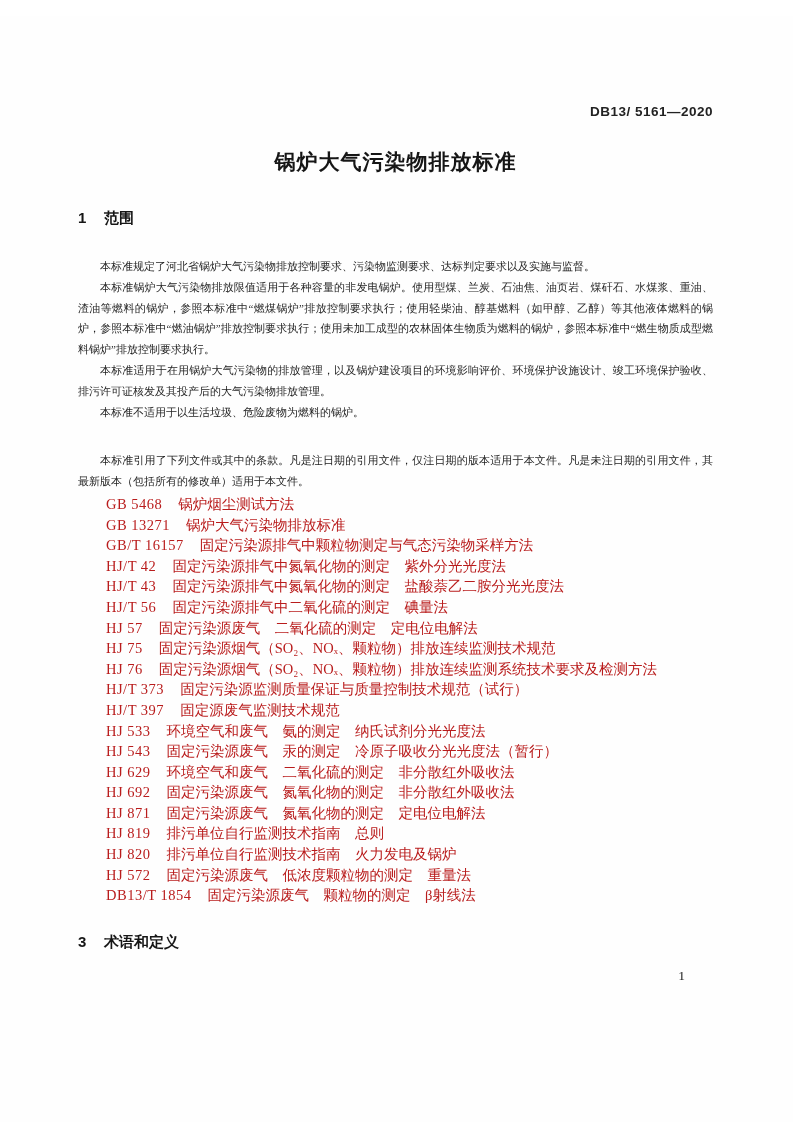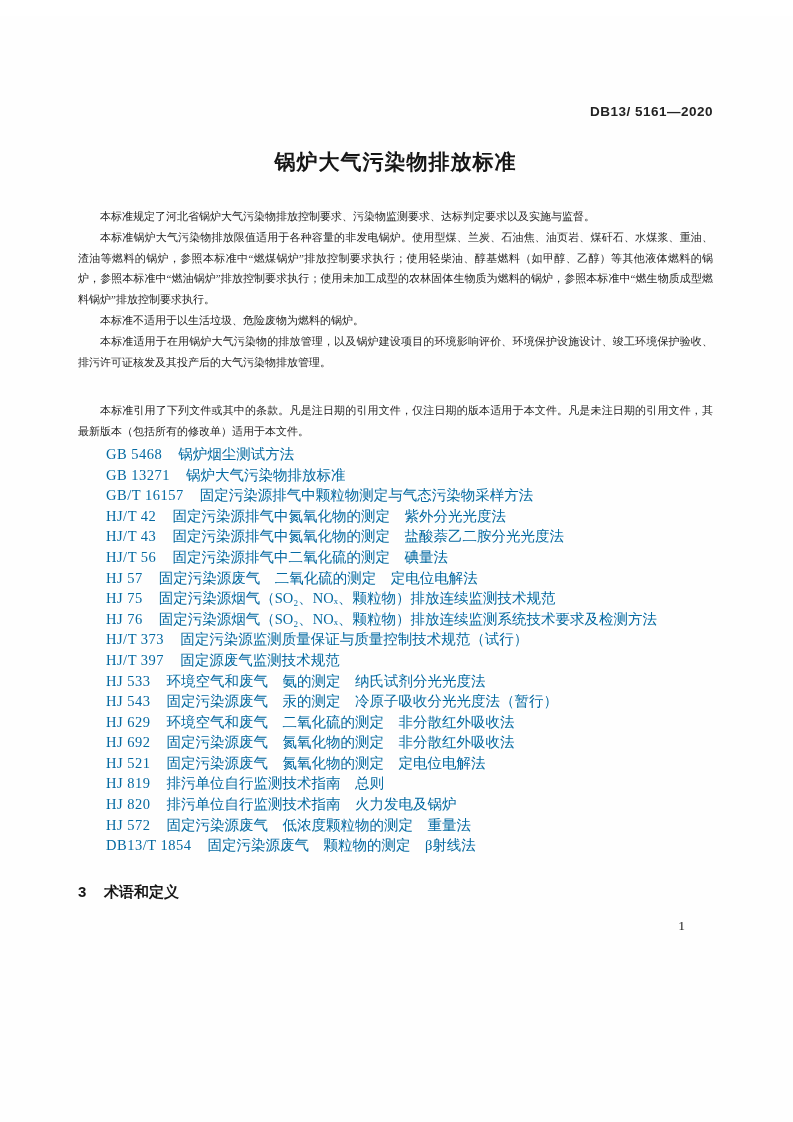--- a/index.html
+++ b/index.html
@@ -68,21 +68,21 @@
     margin-top: 28px;
   }
   .ref-list {
     margin-top: 2px;
   }
   .ref {
     padding-left: 28px;
     font-size: 14.5px;
     line-height: 20.6px;
     white-space: nowrap;
-    color: #0369a1;
+    color: #b91c1c;
   }
   .ref .code {
     letter-spacing: 0.5px;
   }
   .ref .rtitle {
     margin-left: 16px;
   }
   .sec-heading.last {
     margin-top: 26px;
   }
@@ -97,26 +97,29 @@
 </style>
 </head>
 <body>
 
 <div class="page">
 
   <div class="doc-number">DB13/ 5161—2020</div>
 
   <h1 class="title">锅炉大气污染物排放标准</h1>
 
+  <div class="sec-heading">
+    <span class="sec-num">1</span><span>范围</span>
+  </div>
 
   <div class="para-group">
     <p>本标准规定了河北省锅炉大气污染物排放控制要求、污染物监测要求、达标判定要求以及实施与监督。</p>
     <p>本标准锅炉大气污染物排放限值适用于各种容量的非发电锅炉。使用型煤、兰炭、石油焦、油页岩、煤矸石、水煤浆、重油、渣油等燃料的锅炉，参照本标准中“燃煤锅炉”排放控制要求执行；使用轻柴油、醇基燃料（如甲醇、乙醇）等其他液体燃料的锅炉，参照本标准中“燃油锅炉”排放控制要求执行；使用未加工成型的农林固体生物质为燃料的锅炉，参照本标准中“燃生物质成型燃料锅炉”排放控制要求执行。</p>
+    <p>本标准适用于在用锅炉大气污染物的排放管理，以及锅炉建设项目的环境影响评价、环境保护设施设计、竣工环境保护验收、排污许可证核发及其投产后的大气污染物排放管理。</p>
     <p>本标准不适用于以生活垃圾、危险废物为燃料的锅炉。</p>
-    <p>本标准适用于在用锅炉大气污染物的排放管理，以及锅炉建设项目的环境影响评价、环境保护设施设计、竣工环境保护验收、排污许可证核发及其投产后的大气污染物排放管理。</p>
   </div>
 
 
   <p class="intro">本标准引用了下列文件或其中的条款。凡是注日期的引用文件，仅注日期的版本适用于本文件。凡是未注日期的引用文件，其最新版本（包括所有的修改单）适用于本文件。</p>
 
   <div class="ref-list">
     <div class="ref"><span class="code">GB 5468</span><span class="rtitle">锅炉烟尘测试方法</span></div>
     <div class="ref"><span class="code">GB 13271</span><span class="rtitle">锅炉大气污染物排放标准</span></div>
     <div class="ref"><span class="code">GB/T 16157</span><span class="rtitle">固定污染源排气中颗粒物测定与气态污染物采样方法</span></div>
     <div class="ref"><span class="code">HJ/T 42</span><span class="rtitle">固定污染源排气中氮氧化物的测定　紫外分光光度法</span></div>
@@ -124,21 +127,21 @@
     <div class="ref"><span class="code">HJ/T 56</span><span class="rtitle">固定污染源排气中二氧化硫的测定　碘量法</span></div>
     <div class="ref"><span class="code">HJ 57</span><span class="rtitle">固定污染源废气　二氧化硫的测定　定电位电解法</span></div>
     <div class="ref"><span class="code">HJ 75</span><span class="rtitle">固定污染源烟气（SO₂、NOₓ、颗粒物）排放连续监测技术规范</span></div>
     <div class="ref"><span class="code">HJ 76</span><span class="rtitle">固定污染源烟气（SO₂、NOₓ、颗粒物）排放连续监测系统技术要求及检测方法</span></div>
     <div class="ref"><span class="code">HJ/T 373</span><span class="rtitle">固定污染源监测质量保证与质量控制技术规范（试行）</span></div>
     <div class="ref"><span class="code">HJ/T 397</span><span class="rtitle">固定源废气监测技术规范</span></div>
     <div class="ref"><span class="code">HJ 533</span><span class="rtitle">环境空气和废气　氨的测定　纳氏试剂分光光度法</span></div>
     <div class="ref"><span class="code">HJ 543</span><span class="rtitle">固定污染源废气　汞的测定　冷原子吸收分光光度法（暂行）</span></div>
     <div class="ref"><span class="code">HJ 629</span><span class="rtitle">环境空气和废气　二氧化硫的测定　非分散红外吸收法</span></div>
     <div class="ref"><span class="code">HJ 692</span><span class="rtitle">固定污染源废气　氮氧化物的测定　非分散红外吸收法</span></div>
-    <div class="ref"><span class="code">HJ 521</span><span class="rtitle">固定污染源废气　氮氧化物的测定　定电位电解法</span></div>
+    <div class="ref"><span class="code">HJ 871</span><span class="rtitle">固定污染源废气　氮氧化物的测定　定电位电解法</span></div>
     <div class="ref"><span class="code">HJ 819</span><span class="rtitle">排污单位自行监测技术指南　总则</span></div>
     <div class="ref"><span class="code">HJ 820</span><span class="rtitle">排污单位自行监测技术指南　火力发电及锅炉</span></div>
     <div class="ref"><span class="code">HJ 572</span><span class="rtitle">固定污染源废气　低浓度颗粒物的测定　重量法</span></div>
     <div class="ref"><span class="code">DB13/T 1854</span><span class="rtitle">固定污染源废气　颗粒物的测定　β射线法</span></div>
   </div>
 
   <div class="sec-heading last">
     <span class="sec-num">3</span><span>术语和定义</span>
   </div>
 

